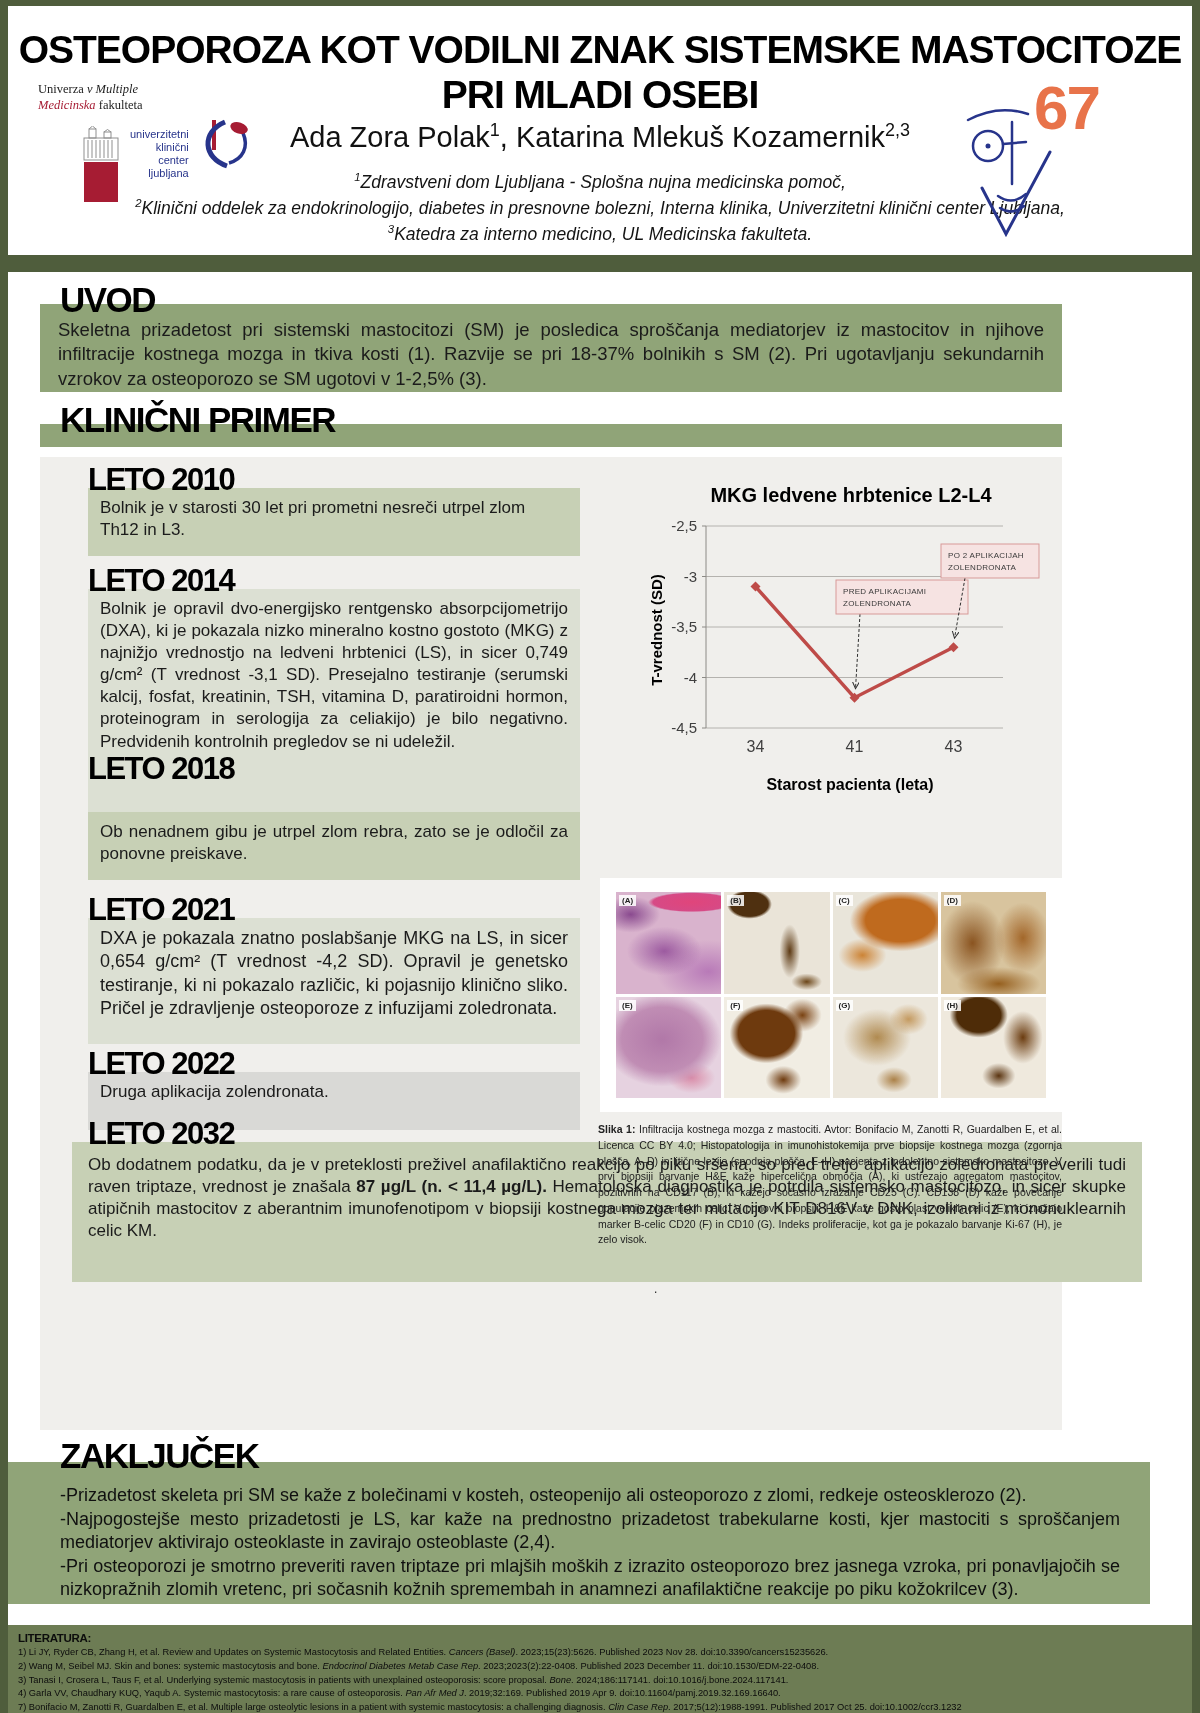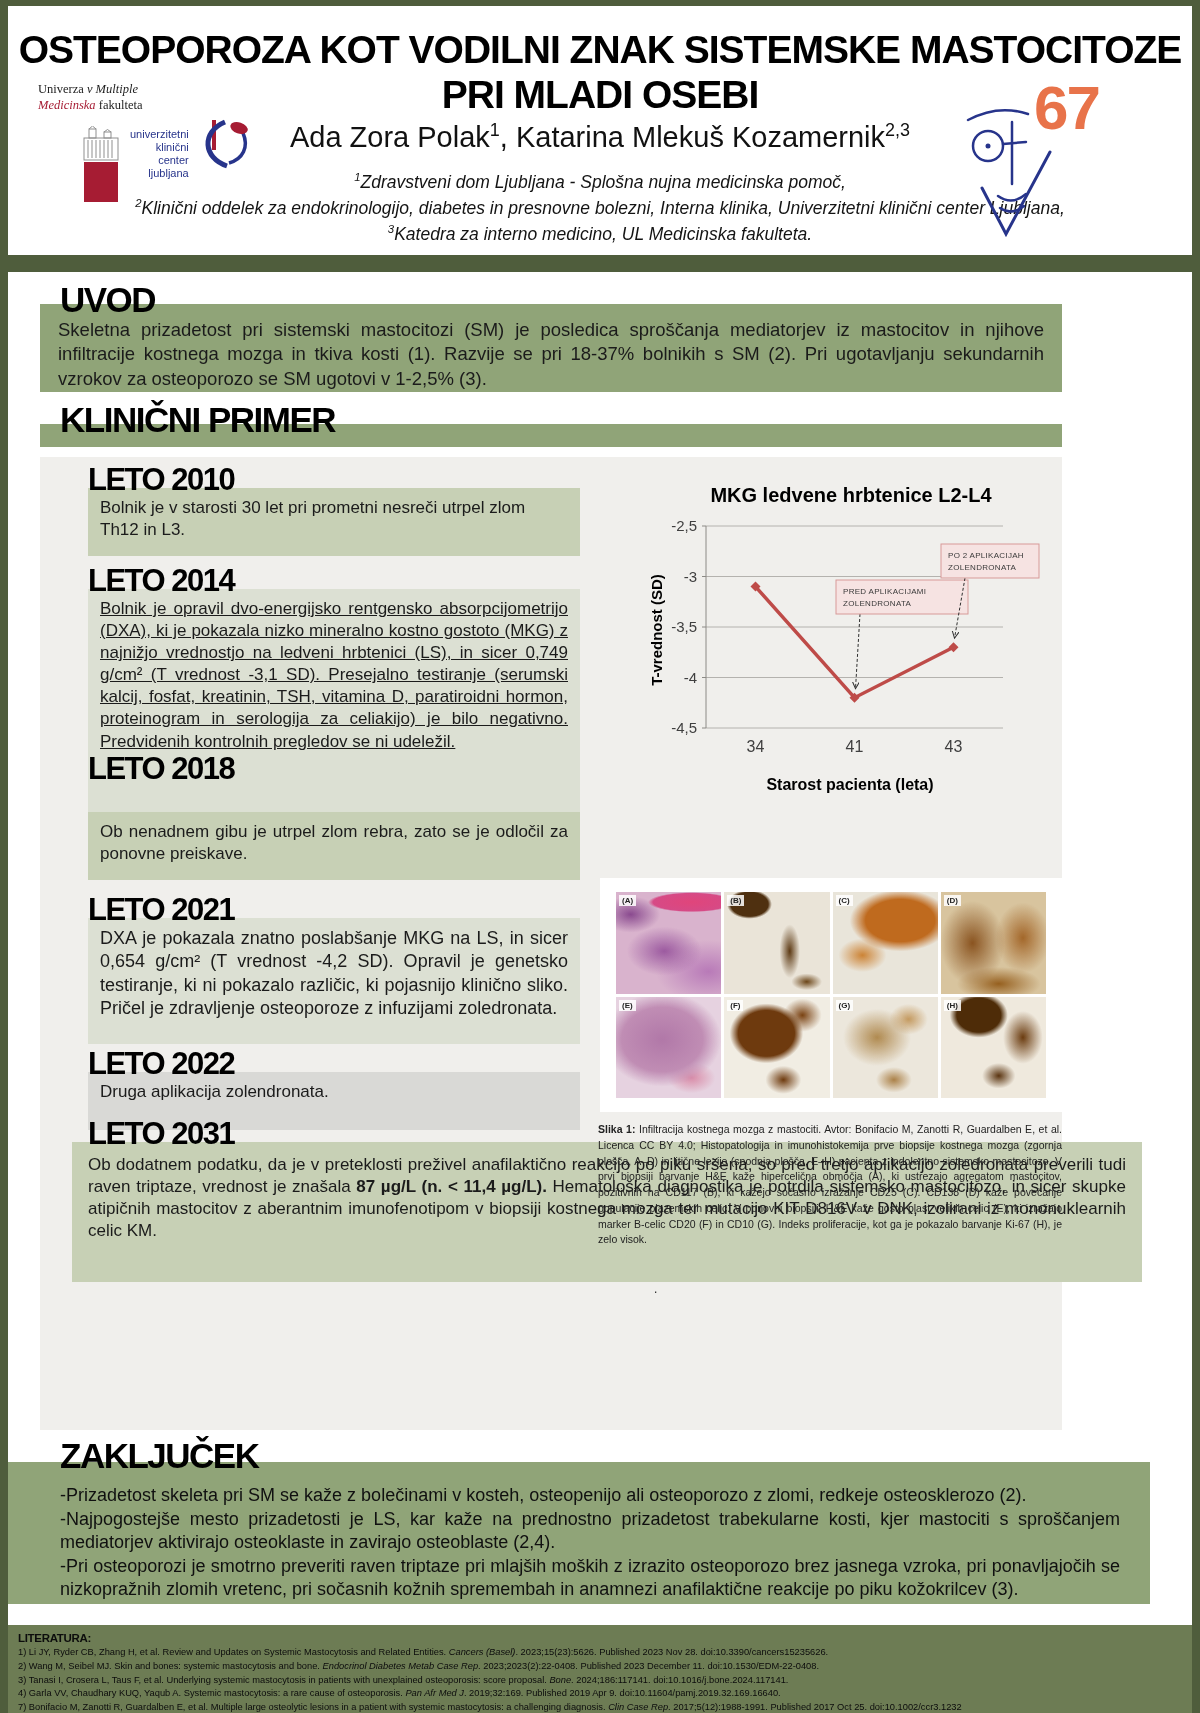--- a/index.html
+++ b/index.html
@@ -41,21 +41,21 @@
   h3.sec-h{font-size:31px;}
 
   .uvod-box{position:absolute;left:40px;top:304px;width:1022px;height:88px;background:var(--section-band);padding:14px 18px 0 18px;}
   .uvod-box p{margin:0;font-size:18.5px;line-height:1.32;text-align:justify;}
   .klinicni-band{position:absolute;left:40px;top:424px;width:1022px;height:23px;background:var(--section-band);}
 
   .case-container{position:absolute;left:40px;top:457px;width:1022px;height:973px;background:var(--case-bg);}
 
   .case-box{position:absolute;font-size:17px;line-height:1.3;padding:9px 12px;text-align:justify;}
   .cb-1{left:88px;top:488px;width:492px;height:68px;background:var(--box-sage);text-align:left;}
-  .cb-2{left:88px;top:589px;width:492px;height:236px;background:var(--box-light);text-decoration:underline;}
+  .cb-2{left:88px;top:589px;width:492px;height:236px;background:var(--box-light);}
   .cb-3{left:88px;top:812px;width:492px;height:68px;background:var(--box-sage);}
   .cb-4{left:88px;top:918px;width:492px;height:126px;background:var(--box-light);font-size:18px;}
   .cb-5{left:88px;top:1072px;width:492px;height:58px;background:var(--box-grey);text-align:left;}
   .cb-6{left:72px;top:1142px;width:1070px;height:140px;background:var(--box-sage);padding:12px 16px;}
 
   .h-2010{left:88px;top:462px;} .h-2014{left:88px;top:563px;} .h-2018{left:88px;top:751px;}
   .h-2021{left:88px;top:892px;} .h-2022{left:88px;top:1046px;} .h-2023{left:88px;top:1116px;}
 
   
   .chart{position:absolute;left:640px;top:478px;width:422px;height:322px;}
@@ -182,21 +182,21 @@
 
   <h3 class="sec-h h-2018">LETO 2018</h3>
   <div class="case-box cb-3">Ob nenadnem gibu je utrpel zlom rebra, zato se je odločil za ponovne preiskave.</div>
 
   <h3 class="sec-h h-2021">LETO 2021</h3>
   <div class="case-box cb-4">DXA je pokazala znatno poslabšanje MKG na LS, in sicer 0,654 g/cm² (T vrednost -4,2 SD). Opravil je genetsko testiranje, ki ni pokazalo različic, ki pojasnijo klinično sliko. Pričel je zdravljenje osteoporoze z infuzijami zoledronata.</div>
 
   <h3 class="sec-h h-2022">LETO 2022</h3>
   <div class="case-box cb-5">Druga aplikacija zolendronata.</div>
 
-  <h3 class="sec-h h-2023">LETO 2031</h3>
+  <h3 class="sec-h h-2023">LETO 2032</h3>
   <div class="case-box cb-6"><span>Ob dodatnem podatku, da je v preteklosti preživel anafilaktično reakcijo po piku sršena, so pred tretjo aplikacijo zoledronata preverili tudi raven triptaze, vrednost je znašala </span><b>87 µg/L (n. &lt; 11,4 µg/L).</b><span> Hematološka diagnostika je potrdila sistemsko mastocitozo, in sicer skupke atipičnih mastocitov z aberantnim imunofenotipom v biopsiji kostnega mozga ter mutacijo KIT D816V v DNK, izolirani iz mononuklearnih celic KM.</span></div>
 
   <div class="chart">
     <div class="chart-title">MKG ledvene hrbtenice L2-L4</div>
     <div class="chart-ylabel">T-vrednost (SD)</div>
     <svg id="chart-svg" width="392" height="252" viewBox="0 0 392 252">
         <line x1="48" y1="10" x2="345" y2="10" stroke="#b4b2ae" stroke-width="1"></line>
         <line x1="44" y1="10" x2="48" y2="10" stroke="#8c8a86"></line>
         <text x="39" y="15" text-anchor="end" class="tick">-2,5</text>
         <line x1="48" y1="60.5" x2="345" y2="60.5" stroke="#b4b2ae" stroke-width="1"></line>

